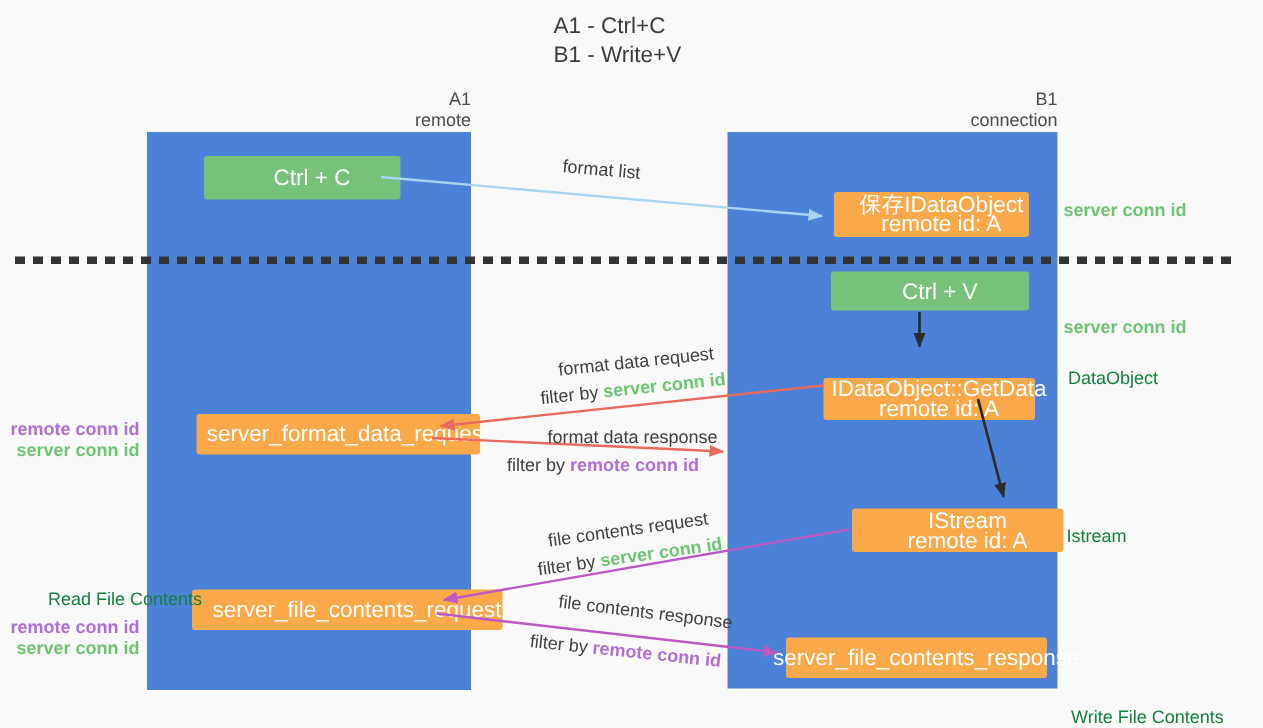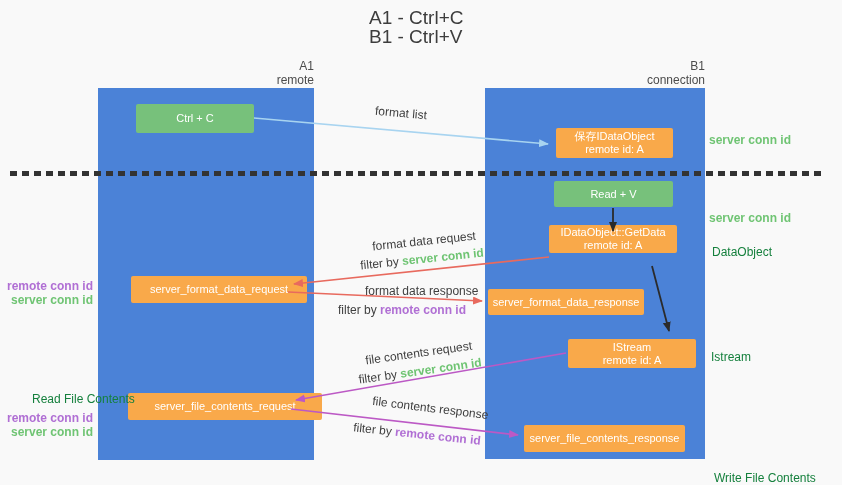--- a/index.html
+++ b/index.html
@@ -1,44 +1,44 @@
 <!DOCTYPE html>
 <html><head>
 <meta charset="utf-8">
 <style>
   html,body{margin:0;padding:0;}
   body{font-family:"Liberation Sans","DejaVu Sans",sans-serif;background:#f9f9f9;}
   .canvas{position:relative;width:842px;height:485px;background:#f9f9f9;overflow:hidden;}
   .abs{position:absolute;}
-  .title{left:369px;top:8px;font-size:19px;line-height:19px;color:#3d3d3d;}
+  .title{left:369px;top:8px;font-size:15px;line-height:19px;color:#3d3d3d;}
   .lane-header{top:59px;text-align:right;font-size:12px;line-height:14px;color:#4c4c4c;z-index:2;}
   .lane{top:88px;background:#4b82d7;z-index:1;}
   .lane-left{left:98px;width:216px;height:372px;}
   .lane-right{left:485px;width:220px;height:371px;}
   .dotted{left:10px;top:171px;width:814px;height:5px;z-index:5;
     background:repeating-linear-gradient(90deg,#333 0 7px,transparent 7px 12px);}
   .node{z-index:3;display:flex;flex-direction:column;align-items:center;justify-content:center;
-    color:#fff;font-size:11px;line-height:13px;text-align:center;border-radius:2px;}
+    color:#fff;font-size:15px;line-height:13px;text-align:center;border-radius:2px;padding-left:13px;}
   .green{background:#77c17b;}
   .orange{background:#f9a94a;}
   .lbl{font-size:12px;color:#3f3f3f;white-space:nowrap;z-index:6;}
   .green-txt{color:#6fc473;font-weight:bold;}
   .purple-txt{color:#b06fd4;font-weight:bold;}
   .gray-txt{color:#15803d;}
   .right-align{text-align:right;width:93px;left:0;}
   svg.overlay{position:absolute;left:0;top:0;z-index:4;pointer-events:none;}
 </style>
 </head>
 <body>
 
 <div class="canvas">
 
   <div class="abs title">
     <div>A1 - Ctrl+C</div>
-    <div>B1 - Ctrl+V</div>
+    <div>B1 - Write+V</div>
   </div>
 
   <div class="abs lane-header" style="left:98px;width:216px;">
     <div>A1</div>
     <div>remote</div>
   </div>
   <div class="abs lane-header" style="left:485px;width:220px;">
     <div>B1</div>
     <div>connection</div>
   </div>
@@ -51,35 +51,32 @@
   <div class="abs node green" style="left:136px;top:104px;width:118px;height:29px;">
     <div>Ctrl + C</div>
   </div>
 
   <div class="abs node orange" style="left:556px;top:128px;width:117px;height:30px;justify-content:center;">
     <div>保存IDataObject</div>
     <div>remote id: A</div>
   </div>
 
   <div class="abs node green" style="left:554px;top:181px;width:119px;height:26px;">
-    <div>Read + V</div>
+    <div>Ctrl + V</div>
   </div>
 
-  <div class="abs node orange" style="left:549px;top:225px;width:128px;height:28px;">
+  <div class="abs node orange" style="left:549px;top:252px;width:128px;height:28px;">
     <div>IDataObject::GetData</div>
     <div>remote id: A</div>
   </div>
 
   <div class="abs node orange" style="left:131px;top:276px;width:176px;height:27px;">
     <div>server_format_data_request</div>
   </div>
 
-  <div class="abs node orange" style="left:488px;top:289px;width:156px;height:26px;">
-    <div>server_format_data_response</div>
-  </div>
 
   <div class="abs node orange" style="left:568px;top:339px;width:128px;height:29px;">
     <div>IStream</div>
     <div>remote id: A</div>
   </div>
 
   <div class="abs node orange" style="left:128px;top:393px;width:194px;height:27px;">
     <div>server_file_contents_request</div>
   </div>
 

